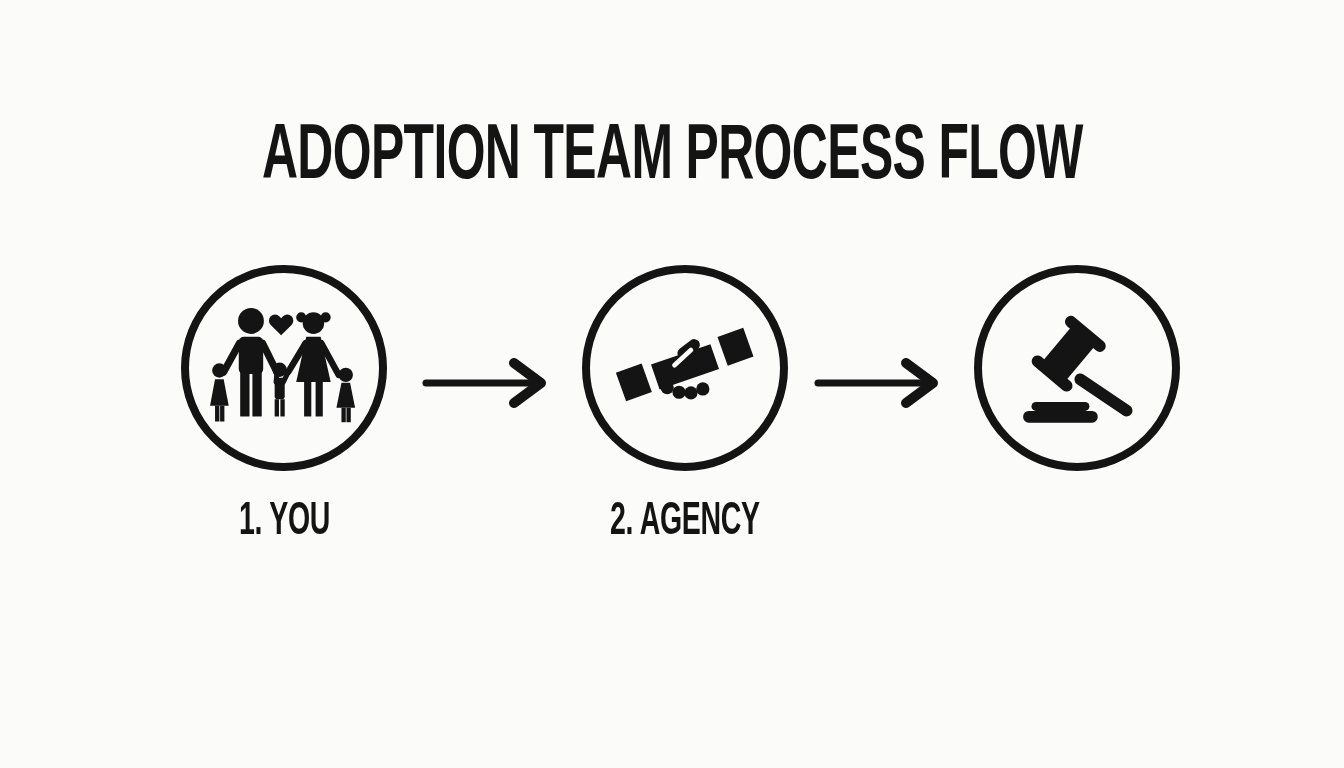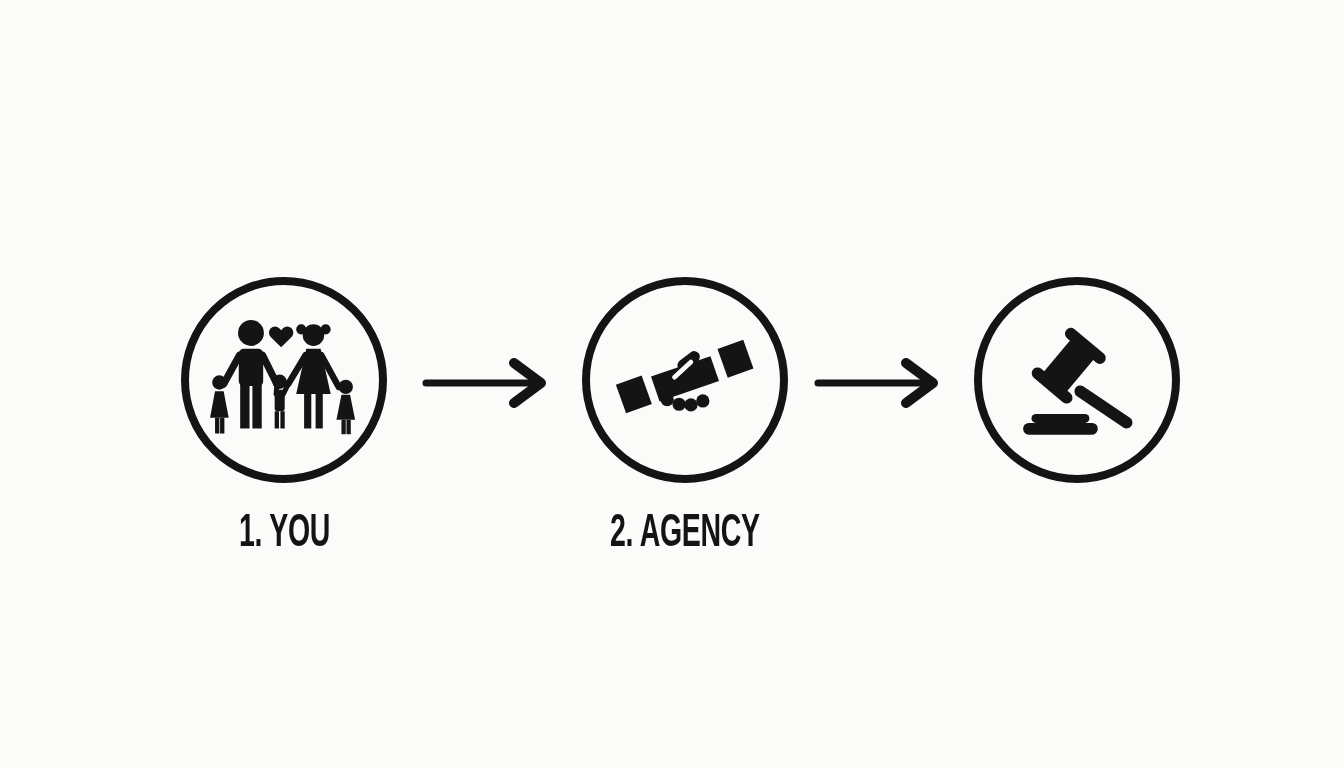--- a/index.html
+++ b/index.html
@@ -29,21 +29,21 @@
     white-space:nowrap;
   }
   .cond-title{
     display:inline-block;
     transform:scaleX(0.64);
     transform-origin:center;
     letter-spacing:-1px;
   }
   .step{
     position:absolute;
-    top:277px;
+    top:265px;
     width:206px;
     display:flex;
     flex-direction:column;
     align-items:center;
   }
   .step-1{left:181px;}
   .step-2{left:582px;}
   .step-3{left:974px;}
   .circle{
     width:206px;height:206px;
@@ -77,20 +77,23 @@
     color:var(--ink);
   }
   .arrow-1{left:420px;}
   .arrow-2{left:812px;}
 </style>
 </head>
 <body>
 
 <div class="canvas">
 
+  <h1 class="title">
+    <span class="cond-title">ADOPTION TEAM PROCESS FLOW</span>
+  </h1>
 
   <div class="step step-1">
     <div class="circle">
       <svg width="158" height="134" viewBox="0 0 220 185" fill="currentColor" stroke="none">
 
         <circle cx="64" cy="27" r="18"></circle>
         <rect x="47" y="49" width="34" height="52" rx="7"></rect>
         <rect x="49" y="98" width="13" height="62"></rect>
         <rect x="66" y="98" width="13" height="62"></rect>
         <line x1="48" y1="58" x2="26" y2="98" stroke="currentColor" stroke-width="10" stroke-linecap="round"></line>

